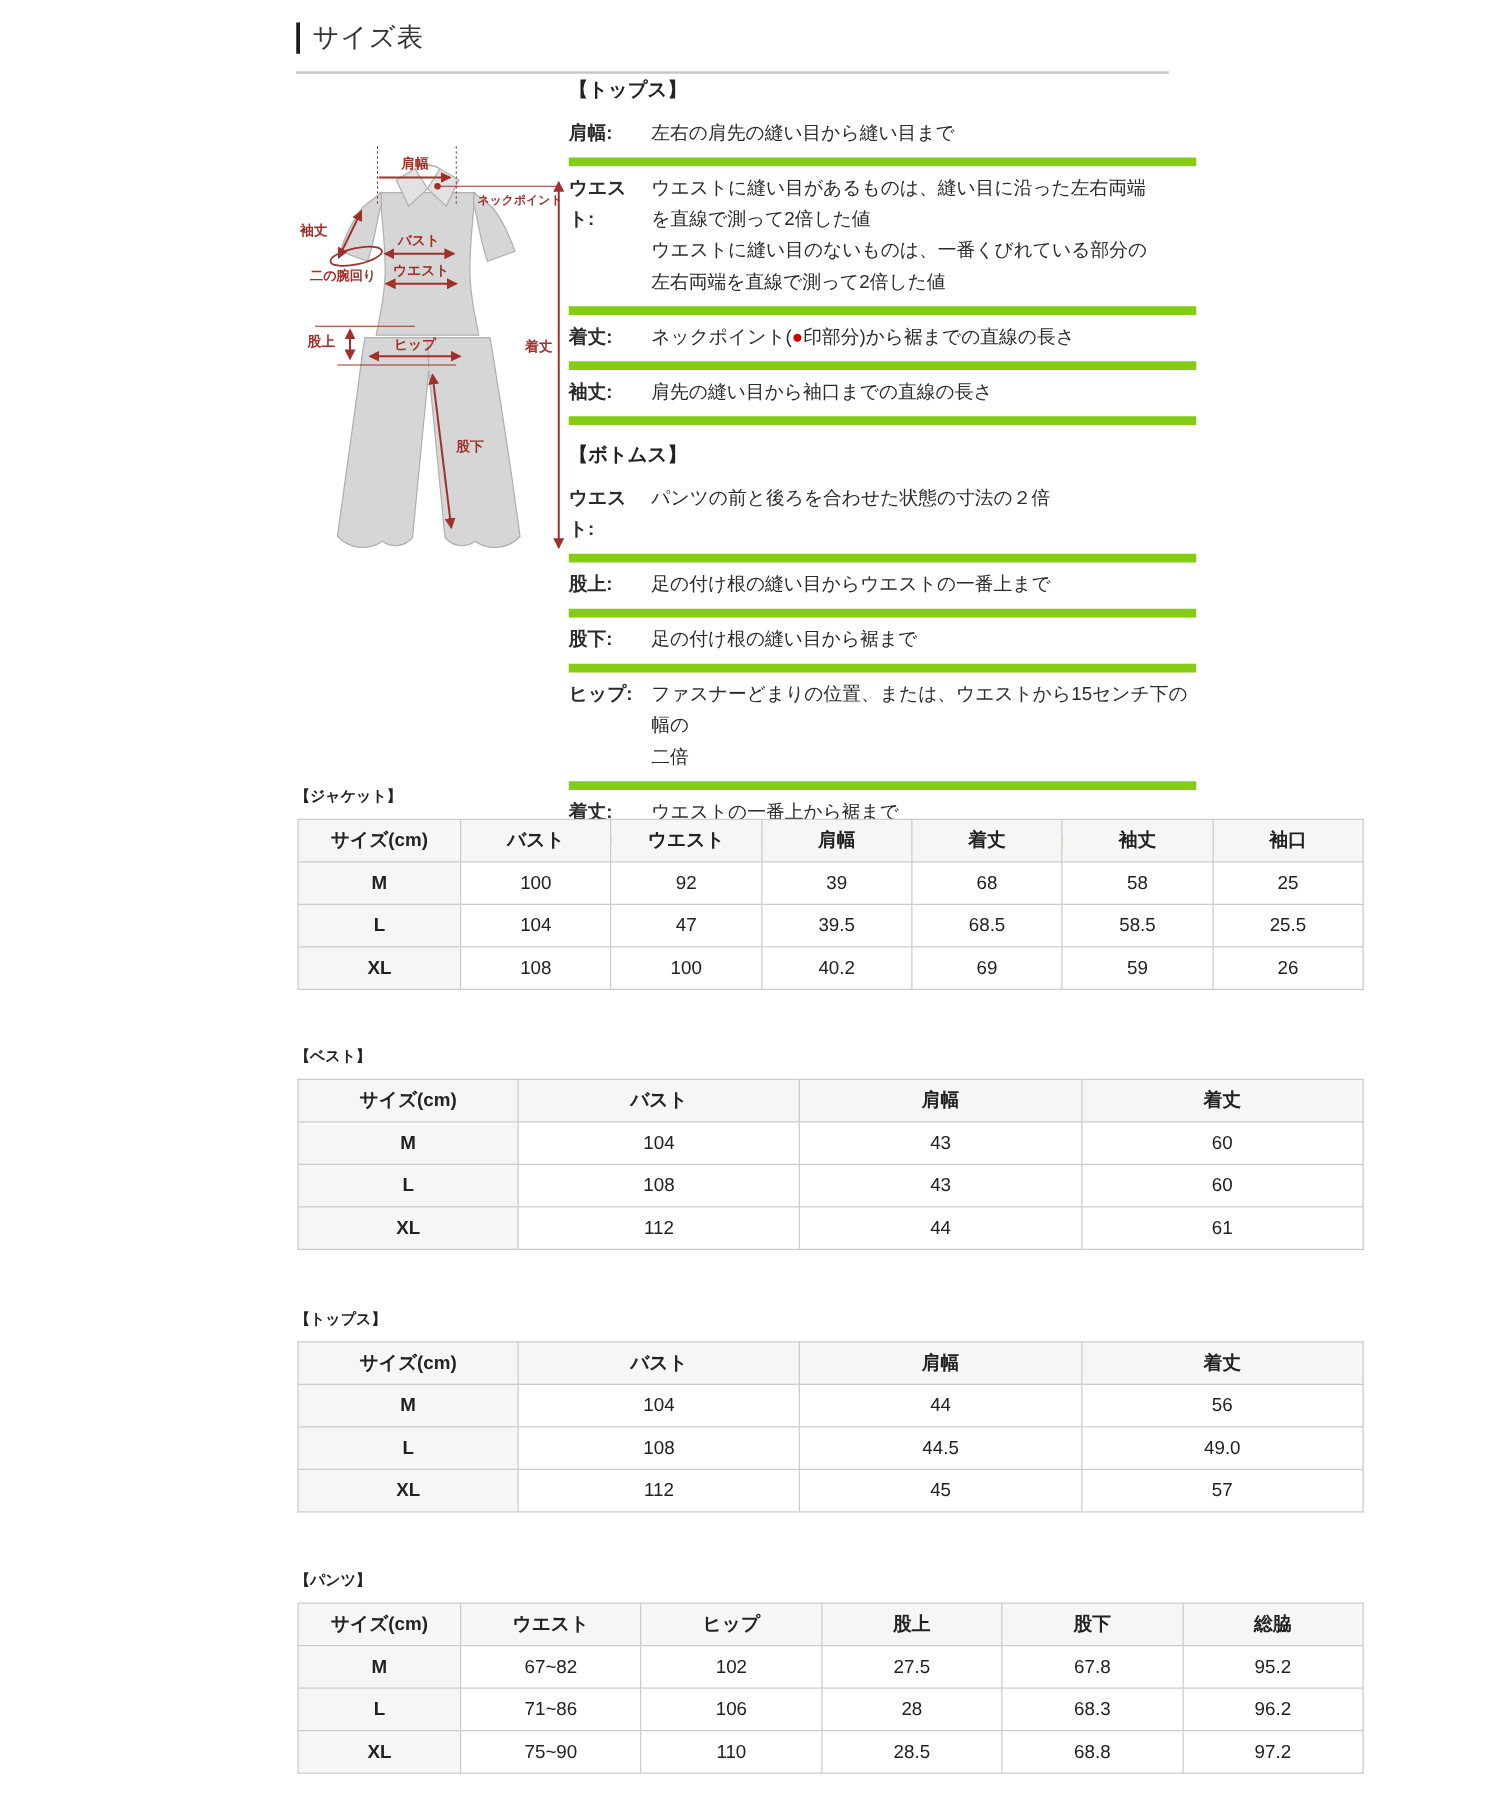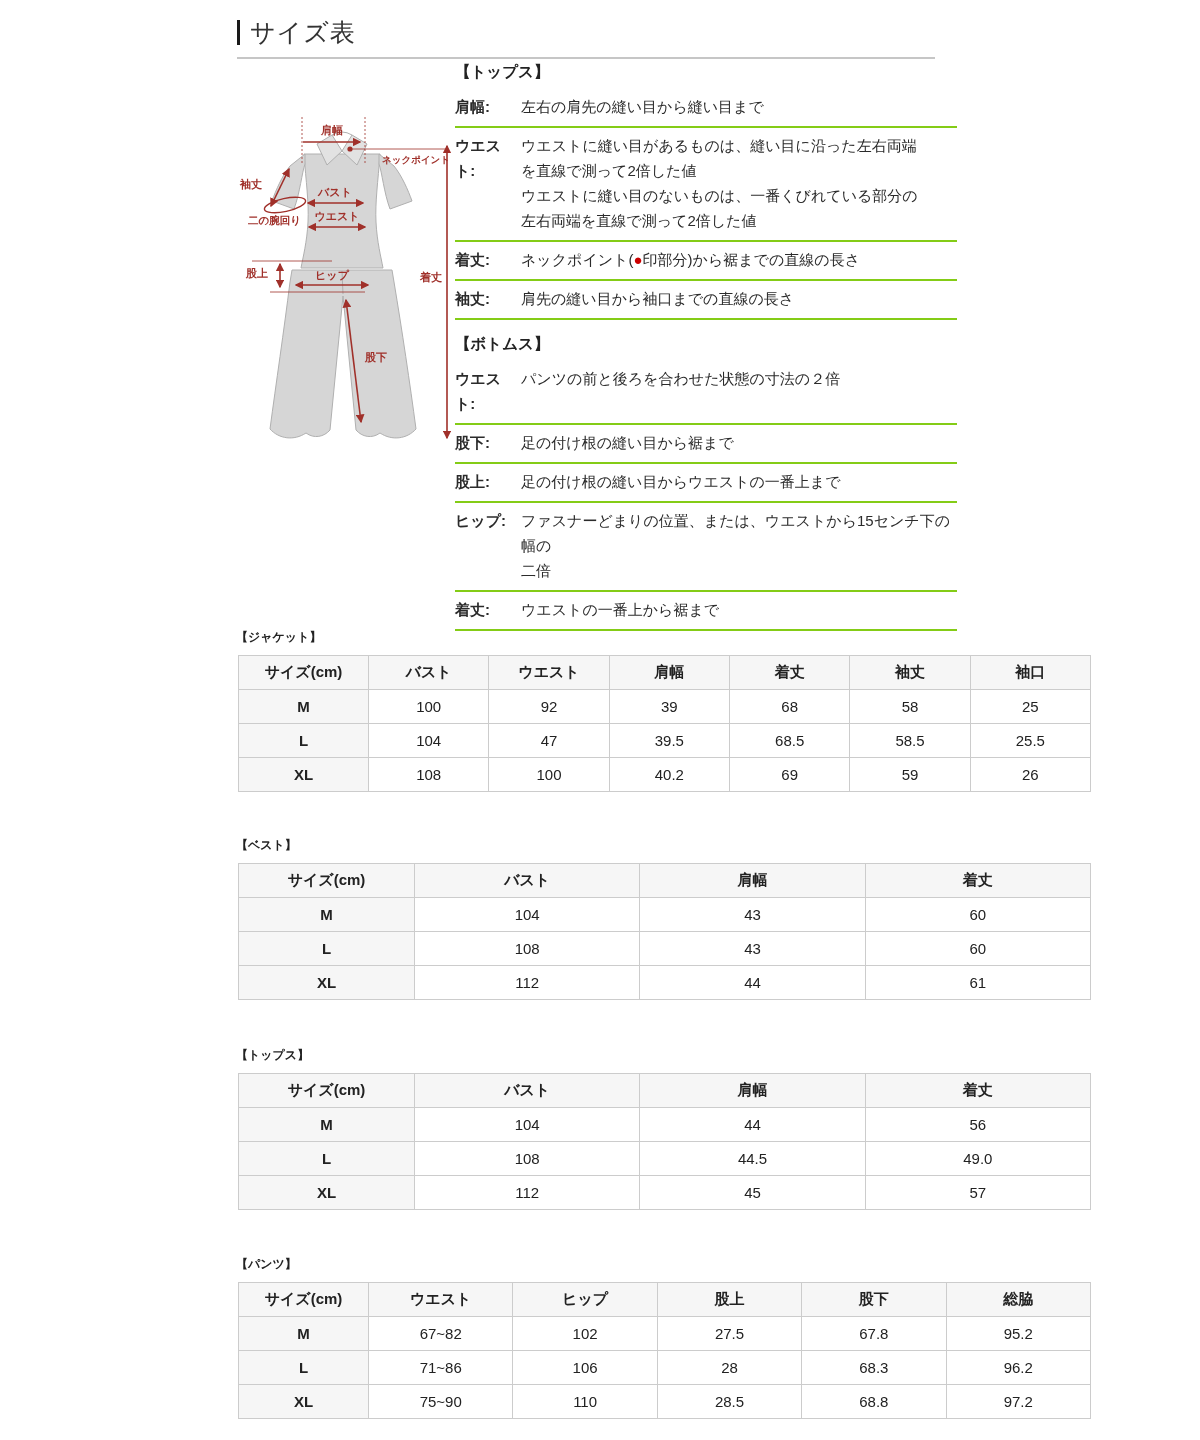--- a/index.html
+++ b/index.html
@@ -3,32 +3,32 @@
 <meta charset="utf-8">
 <style>
   * { margin: 0; padding: 0; box-sizing: border-box; }
   html, body { background: #ffffff; }
   body { font-family: "Liberation Sans", "DejaVu Sans", sans-serif; color: #2b2b2b; }
   .page { position: relative; width: 1200px; height: 1440px; background: #fff; overflow: hidden; }
 
   
   .title-row { position: absolute; left: 237px; top: 16px; display: flex; align-items: center; }
   .title-bar { display: inline-block; width: 3px; height: 25px; background: #1a1a1a; margin-right: 10px; }
-  .page-title { font-size: 25px; font-weight: 500; color: #333; letter-spacing: 1px; }
+  .page-title { font-size: 21px; font-weight: 500; color: #333; letter-spacing: 1px; }
   .title-underline { position: absolute; left: 237px; top: 57px; width: 698px; height: 2px; background: #c6c6c6; }
 
   
   .diagram { position: absolute; left: 232px; top: 72px; width: 230px; height: 408px; }
   .diagram text { fill: #A0302A; font-weight: bold; font-family: "Liberation Sans", "DejaVu Sans", sans-serif; }
 
   
   .defs { position: absolute; left: 455px; top: 62px; width: 502px; font-size: 15px; }
   .defs h2 { font-size: 15.5px; font-weight: bold; color: #222; margin: 14px 0 6px 0; }
   .defs h2.first { margin-top: 0; }
-  .def-row { display: flex; padding: 5px 0 7px 0; border-bottom: 2px solid #84cc16; }
+  .def-row { display: flex; padding: 5px 0 7px 0; border-bottom: 7px solid #84cc16; }
   .def-row .term { flex: 0 0 66px; font-weight: bold; line-height: 25px; }
   .def-row .desc { flex: 1; line-height: 25px; }
   .def-row .desc .line { line-height: 25px; }
   .dot { color: #cc0000; }
 
   
   .tbl-section { position: absolute; left: 236px; width: 722px; }
   .tbl-title { font-size: 12px; font-weight: bold; color: #222; margin-bottom: 9px; }
   table { border-collapse: collapse; table-layout: fixed; width: 853px; margin-left: 2px; }
   th, td { border: 1px solid #cccccc; height: 34px; text-align: center; vertical-align: middle;
@@ -143,30 +143,30 @@
     <h2>【ボトムス】</h2>
 
     <div class="def-row">
       <span class="term">ウエスト:</span>
       <div class="desc">
         <div class="line">パンツの前と後ろを合わせた状態の寸法の２倍</div>
       </div>
     </div>
 
     <div class="def-row">
+      <span class="term">股上:</span>
+      <div class="desc">
+        <div class="line">足の付け根の縫い目からウエストの一番上まで</div>
+      </div>
+    </div>
+
+    <div class="def-row">
       <span class="term">股下:</span>
       <div class="desc">
         <div class="line">足の付け根の縫い目から裾まで</div>
-      </div>
-    </div>
-
-    <div class="def-row">
-      <span class="term">股上:</span>
-      <div class="desc">
-        <div class="line">足の付け根の縫い目からウエストの一番上まで</div>
       </div>
     </div>
 
     <div class="def-row">
       <span class="term">ヒップ:</span>
       <div class="desc">
         <div class="line">ファスナーどまりの位置、または、ウエストから15センチ下の幅の</div>
         <div class="line">二倍</div>
       </div>
     </div>

